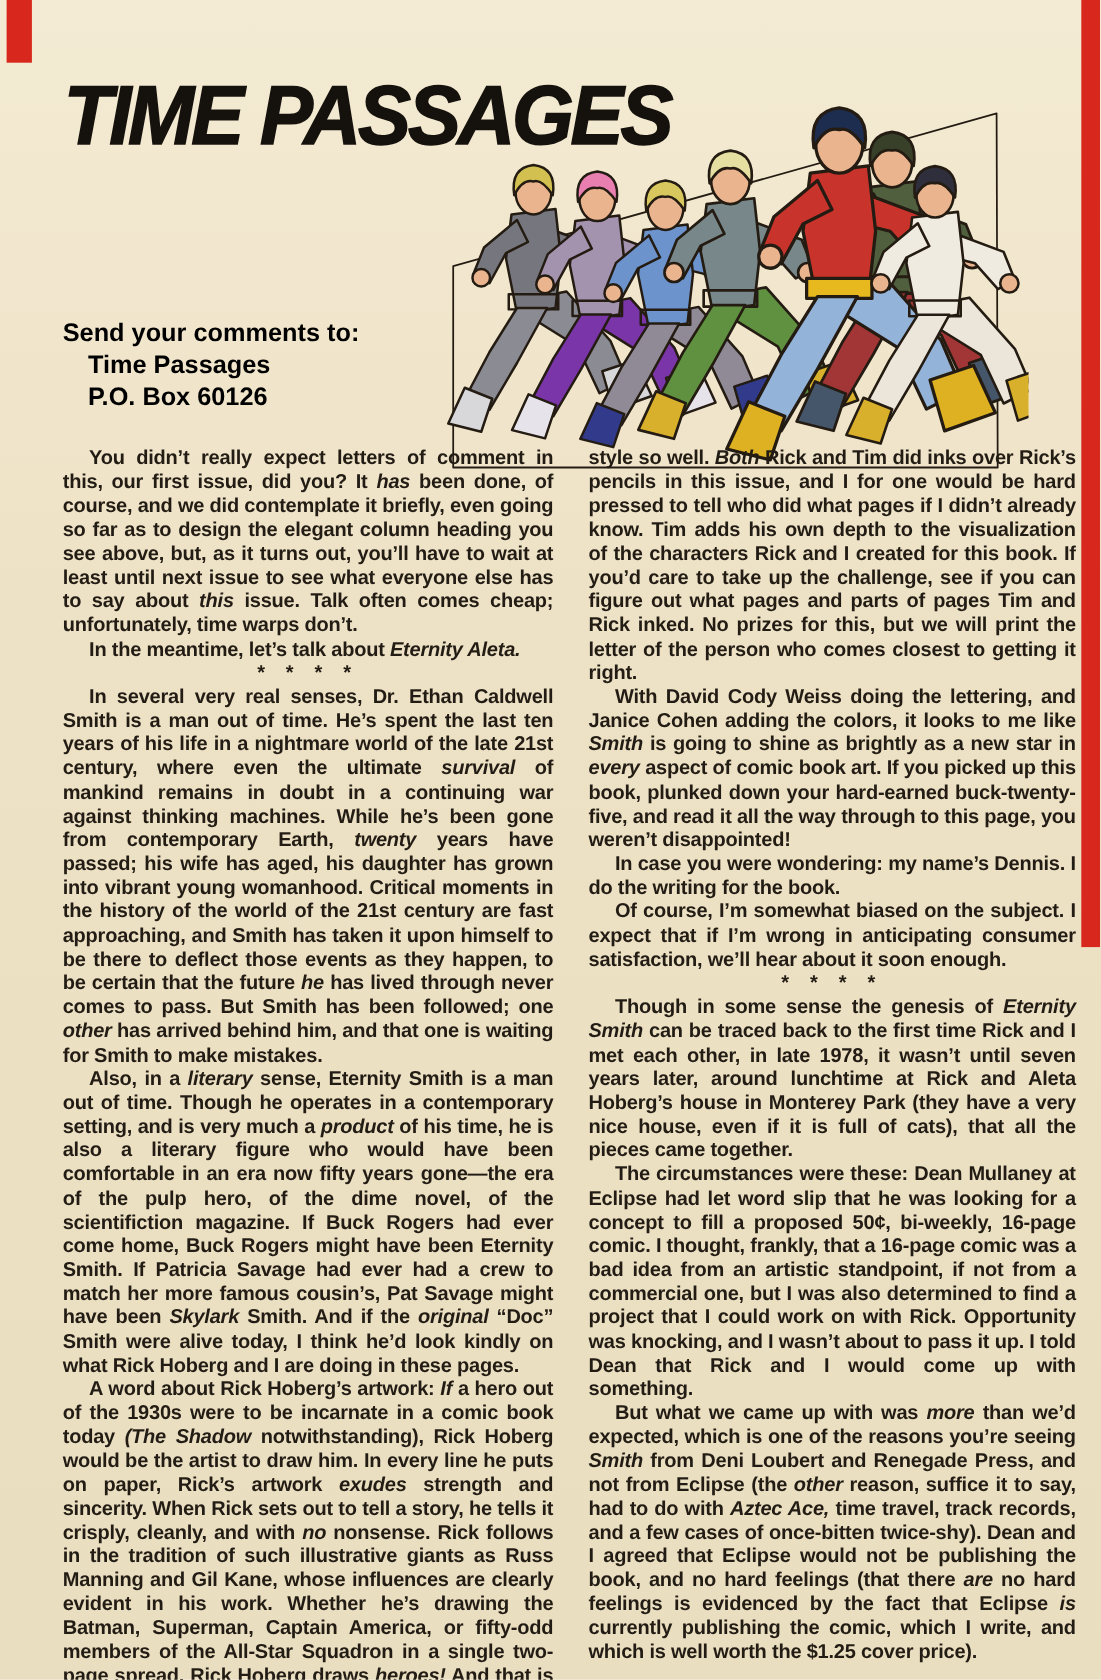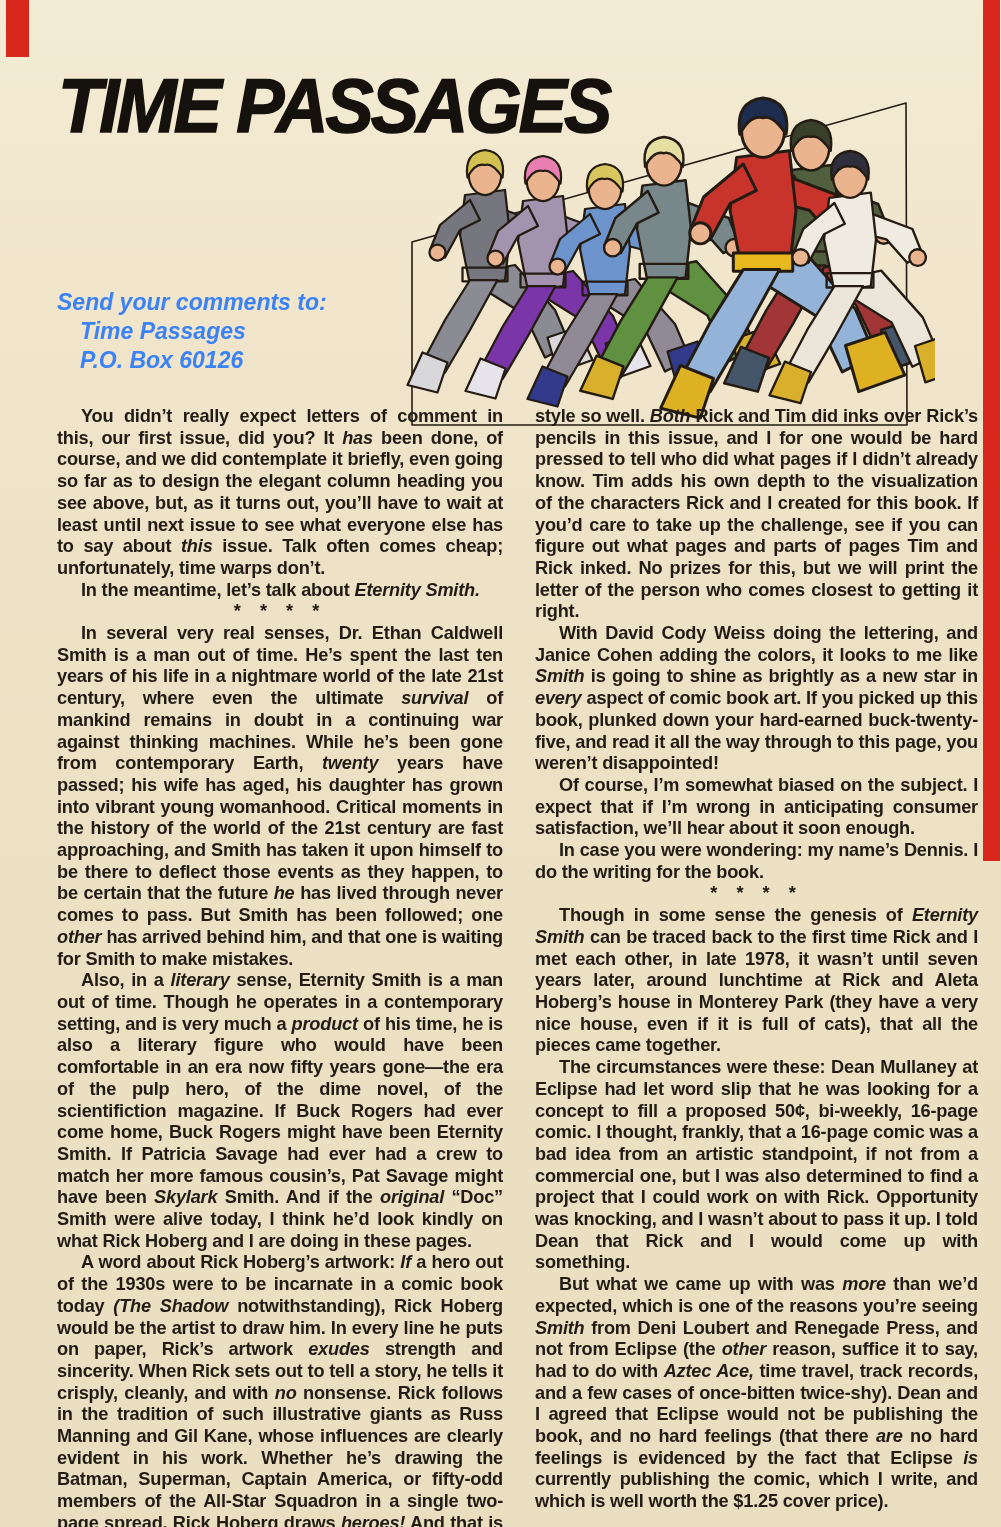--- a/index.html
+++ b/index.html
@@ -22,21 +22,21 @@
   }
   .illustration{position:absolute;left:405px;top:92px;width:530px;height:340px;}
   .illustration *{stroke:#241c12;stroke-width:.9;stroke-linejoin:round;}
   .illustration .panel{fill:none;stroke-width:1.6;}
   .face{fill:var(--skin);} .hand{fill:var(--skin);}
   .hair{fill:var(--hair);} .torso{fill:var(--top);}
   .arm{fill:var(--sleeve);} .leg{fill:var(--pants);}
   .boot{fill:var(--boots);} .belt{fill:var(--belt,transparent);}
   .address{
     position:absolute;left:57px;top:288px;width:380px;
-    font-size:23px;font-weight:700;font-style:italic;line-height:29px;color:#3b82f6;
+    font-size:23px;font-weight:700;line-height:29px;color:#000000;
   }
   .address .addr-line{padding-left:23px;}
   .col{
     position:absolute;top:406px;
     font-size:18.2px;font-weight:700;line-height:21.7px;
     letter-spacing:-.2px;text-align:justify;color:#221c14;
   }
   .col.left{left:57px;width:446px;}
   .col.right{left:535px;width:443px;}
   .col p{margin:0;}
@@ -81,28 +81,28 @@
 <div class="address">
   <div>Send your comments to:</div>
   <div>
       <div class="addr-line">Time Passages</div>
       <div class="addr-line">P.O. Box 60126</div>
     </div>
 </div>
 
 <div class="col left">
     <p class="indent">You didn’t really expect letters of comment in this, our first issue, did you? It <i>has</i> been done, of course, and we did contemplate it briefly, even going so far as to design the elegant column heading you see above, but, as it turns out, you’ll have to wait at least until next issue to see what everyone else has to say about <i>this</i> issue. Talk often comes cheap; unfortunately, time warps don’t.</p>
-    <p class="indent">In the meantime, let’s talk about <i>Eternity Smith.</i></p>
+    <p class="indent">In the meantime, let’s talk about <i>Eternity Aleta.</i></p>
     <p class="stars">* * * *</p>
     <p class="indent">In several very real senses, Dr. Ethan Caldwell Smith is a man out of time. He’s spent the last ten years of his life in a nightmare world of the late 21st century, where even the ultimate <i>survival</i> of mankind remains in doubt in a continuing war against thinking machines. While he’s been gone from contemporary Earth, <i>twenty</i> years have passed; his wife has aged, his daughter has grown into vibrant young womanhood. Critical moments in the history of the world of the 21st century are fast approaching, and Smith has taken it upon himself to be there to deflect those events as they happen, to be certain that the future <i>he</i> has lived through never comes to pass. But Smith has been followed; one <i>other</i> has arrived behind him, and that one is waiting for Smith to make mistakes.</p>
     <p class="indent">Also, in a <i>literary</i> sense, Eternity Smith is a man out of time. Though he operates in a contemporary setting, and is very much a <i>product</i> of his time, he is also a literary figure who would have been comfortable in an era now fifty years gone—the era of the pulp hero, of the dime novel, of the scientifiction magazine. If Buck Rogers had ever come home, Buck Rogers might have been Eternity Smith. If Patricia Savage had ever had a crew to match her more famous cousin’s, Pat Savage might have been <i>Skylark</i> Smith. And if the <i>original</i> “Doc” Smith were alive today, I think he’d look kindly on what Rick Hoberg and I are doing in these pages.</p>
     <p class="indent">A word about Rick Hoberg’s artwork: <i>If</i> a hero out of the 1930s were to be incarnate in a comic book today <i>(The Shadow</i> notwithstanding), Rick Hoberg would be the artist to draw him. In every line he puts on paper, Rick’s artwork <i>exudes</i> strength and sincerity. When Rick sets out to tell a story, he tells it crisply, cleanly, and with <i>no</i> nonsense. Rick follows in the tradition of such illustrative giants as Russ Manning and Gil Kane, whose influences are clearly evident in his work. Whether he’s drawing the Batman, Superman, Captain America, or fifty-odd members of the All-Star Squadron in a single two-page spread, Rick Hoberg draws <i>heroes!</i> And that is precisely the look  demands.</p>
   </div>
 <div class="col right">
     <p class="">style so well. <i>Both</i> Rick and Tim did inks over Rick’s pencils in this issue, and I for one would be hard pressed to tell who did what pages if I didn’t already know. Tim adds his own depth to the visualization of the characters Rick and I created for this book. If you’d care to take up the challenge, see if you can figure out what pages and parts of pages Tim and Rick inked. No prizes for this, but we will print the letter of the person who comes closest to getting it right.</p>
     <p class="indent">With David Cody Weiss doing the lettering, and Janice Cohen adding the colors, it looks to me like <i>Smith</i> is going to shine as brightly as a new star in <i>every</i> aspect of comic book art. If you picked up this book, plunked down your hard-earned buck-twenty-five, and read it all the way through to this page, you weren’t disappointed!</p>
+    <p class="indent">In case you were wondering: my name’s Dennis. I do the writing for the book.</p>
     <p class="indent">Of course, I’m somewhat biased on the subject. I expect that if I’m wrong in anticipating consumer satisfaction, we’ll hear about it soon enough.</p>
-    <p class="indent">In case you were wondering: my name’s Dennis. I do the writing for the book.</p>
     <p class="stars">* * * *</p>
     <p class="indent">Though in some sense the genesis of <i>Eternity Smith</i> can be traced back to the first time Rick and I met each other, in late 1978, it wasn’t until seven years later, around lunchtime at Rick and Aleta Hoberg’s house in Monterey Park (they have a very nice house, even if it is full of cats), that all the pieces came together.</p>
     <p class="indent">The circumstances were these: Dean Mullaney at Eclipse had let word slip that he was looking for a concept to fill a proposed 50¢, bi-weekly, 16-page comic. I thought, frankly, that a 16-page comic was a bad idea from an artistic standpoint, if not from a commercial one, but I was also determined to find a project that I could work on with Rick. Opportunity was knocking, and I wasn’t about to pass it up. I told Dean that Rick and I would come up with something.</p>
     <p class="indent">But what we came up with was <i>more</i> than we’d expected, which is one of the reasons you’re seeing <i>Smith</i> from Deni Loubert and Renegade Press, and not from Eclipse (the <i>other</i> reason, suffice it to say, had to do with <i>Aztec Ace,</i> time travel, track records, and a few cases of once-bitten twice-shy). Dean and I agreed that Eclipse would not be publishing the book, and no hard feelings (that there <i>are</i> no hard feelings is evidenced by the fact that Eclipse <i>is</i> currently publishing the  comic, which I  write, and which is  well worth the $1.25 cover price).</p>
   </div>
 
 </body></html>

